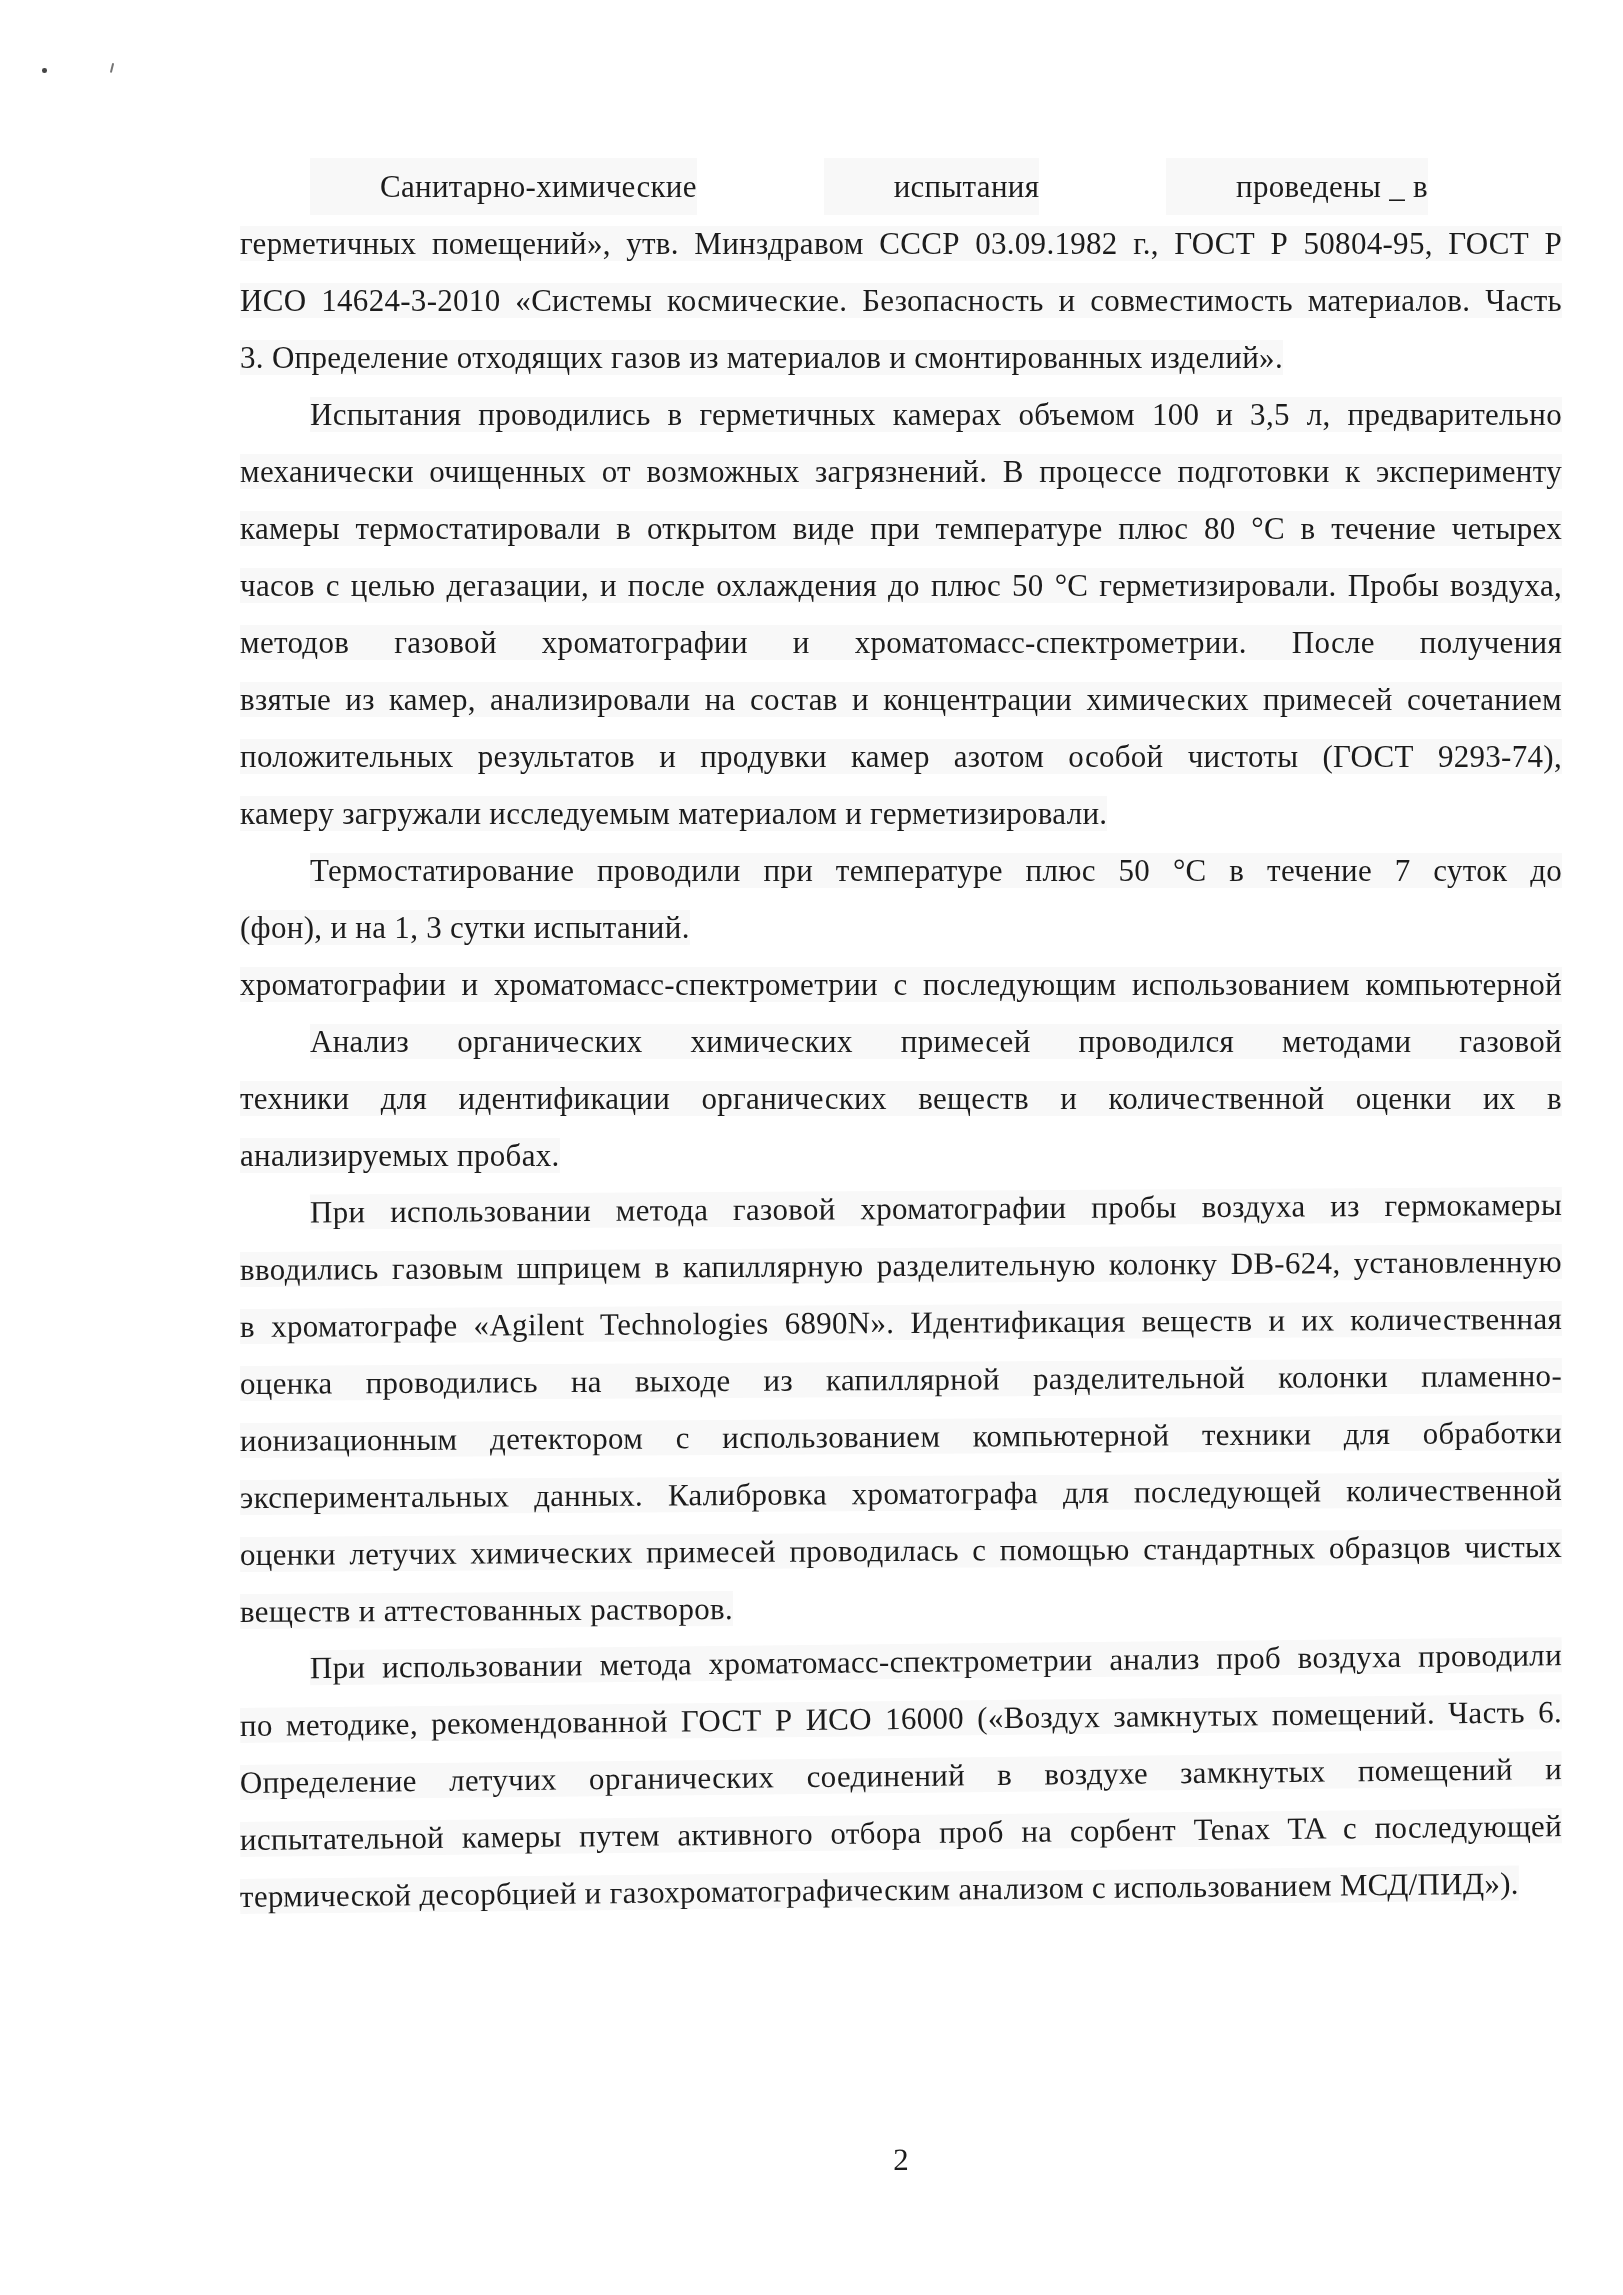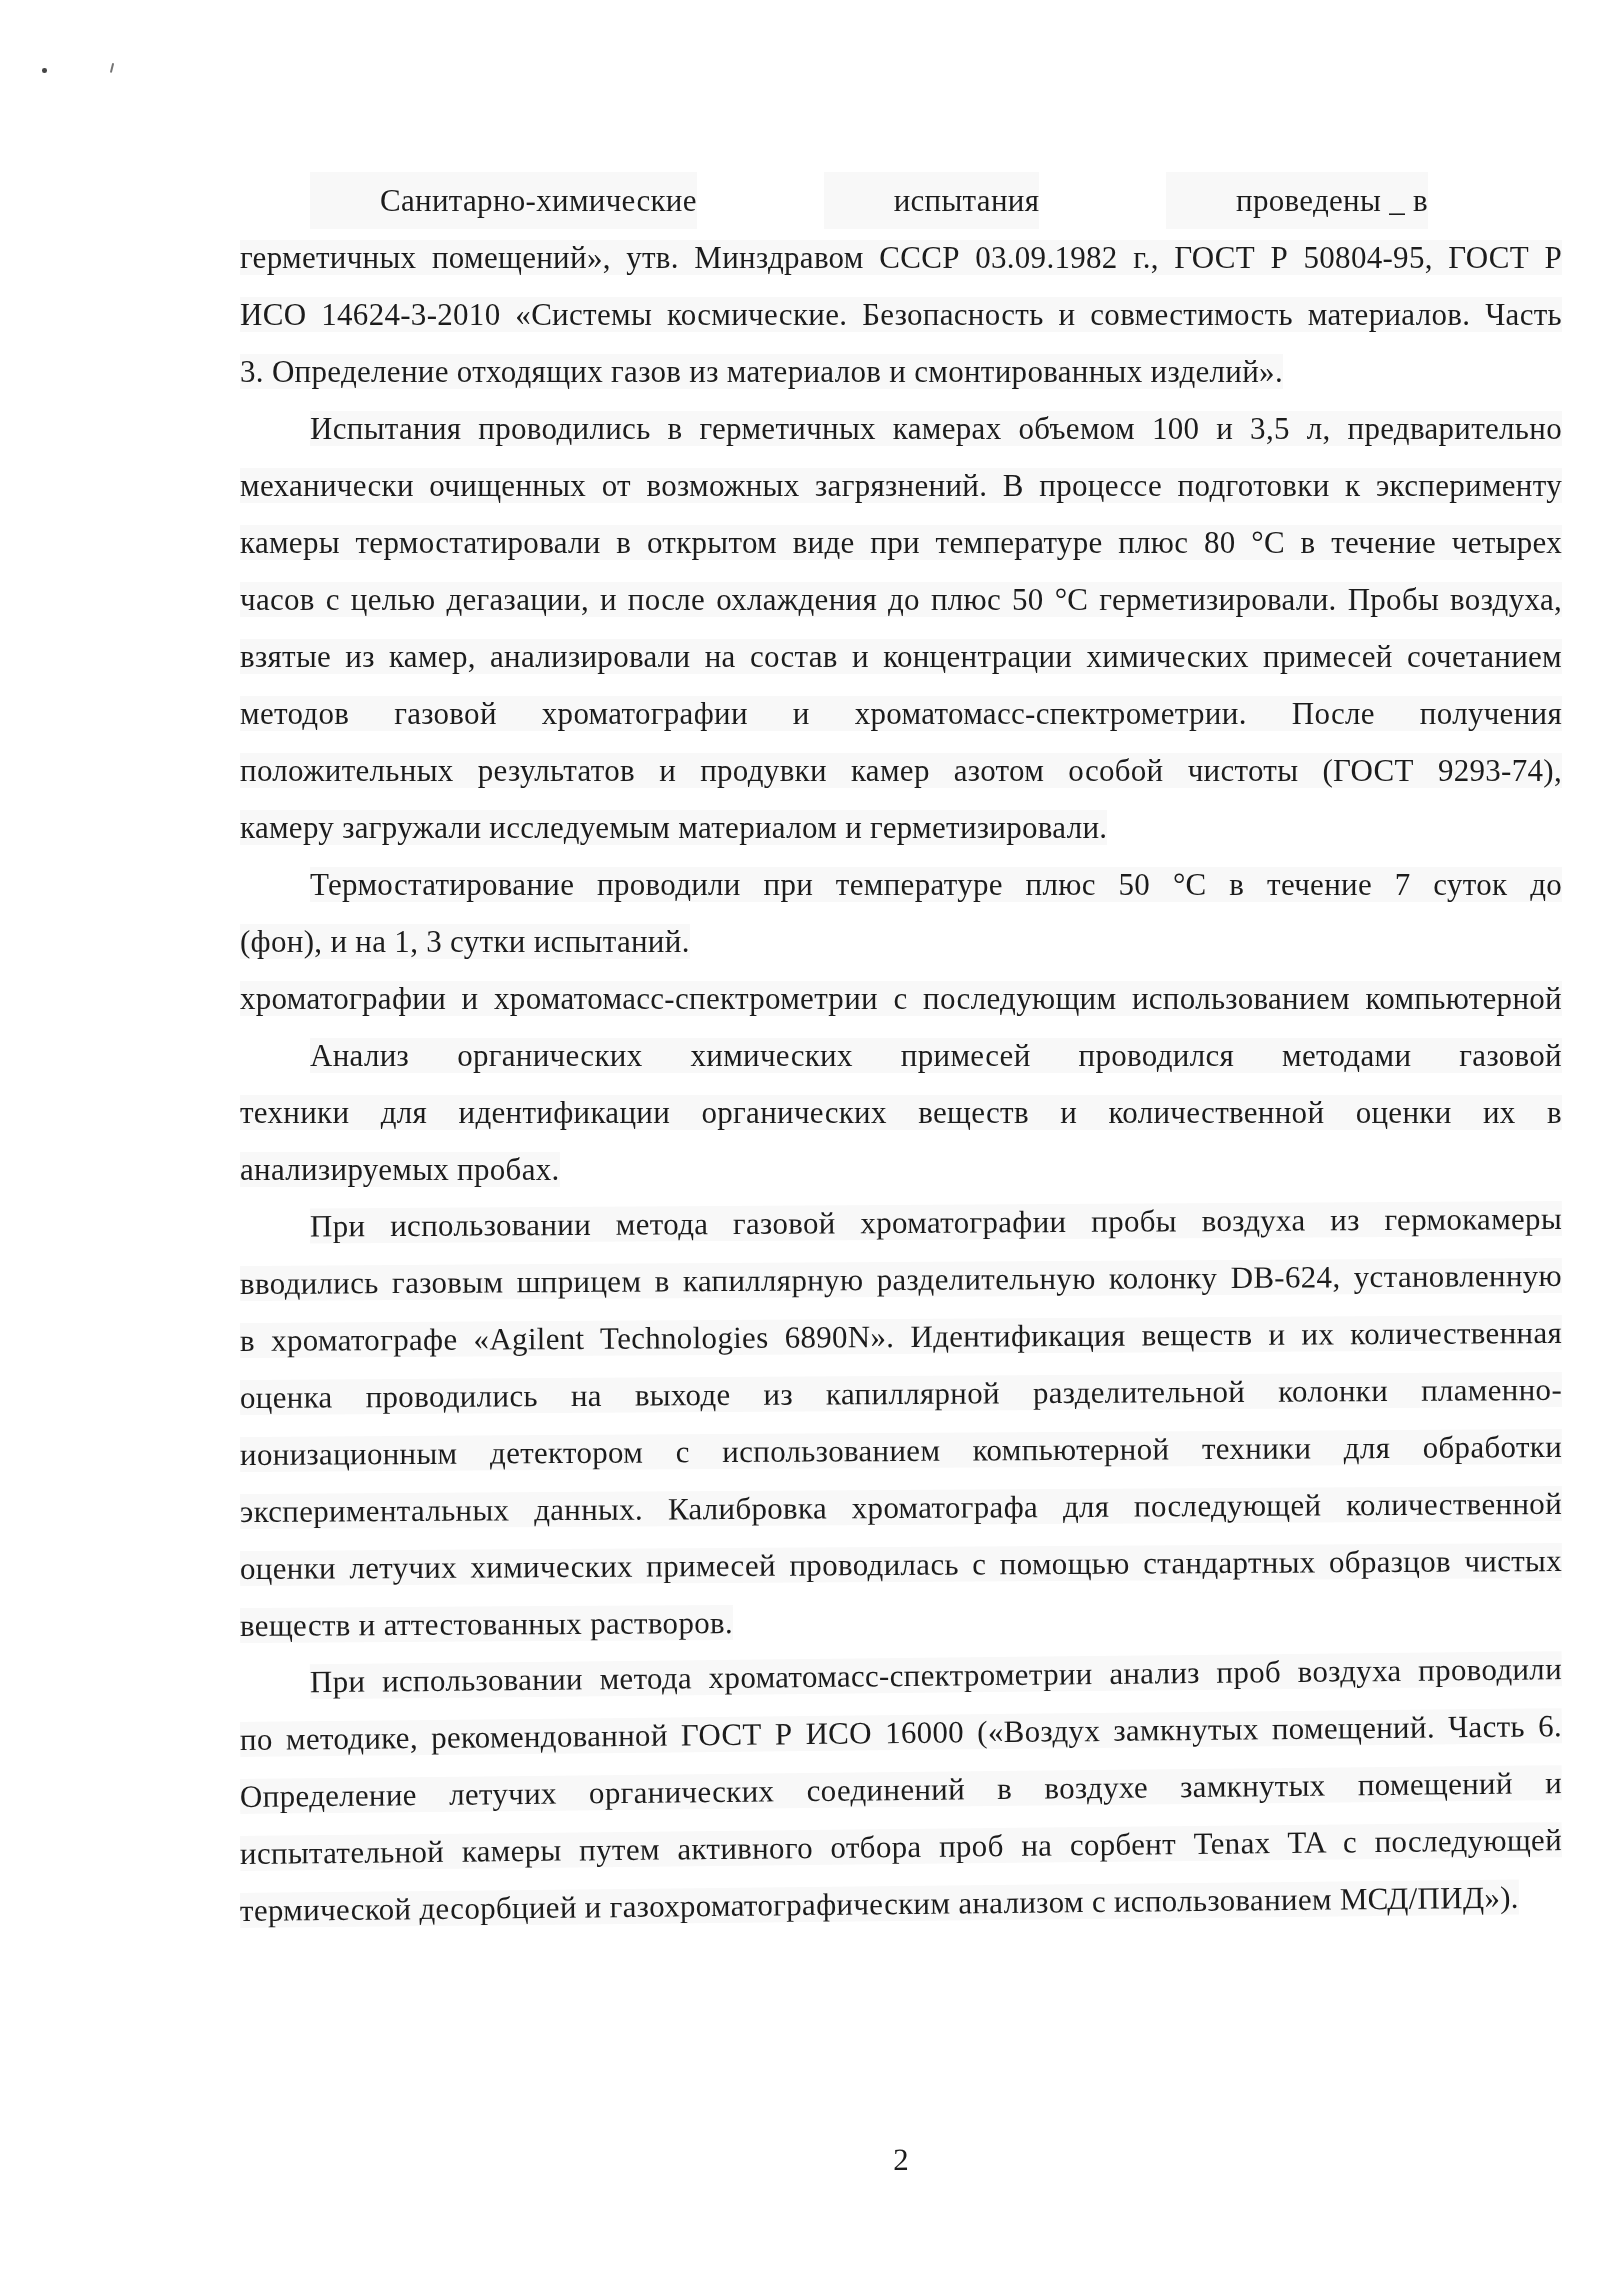--- a/index.html
+++ b/index.html
@@ -18,21 +18,21 @@
     position: absolute;
     inset: 0;
     font-family: "Liberation Serif", serif;
     color: var(--text, #1c1c1c);
     font-size: 31px;
     letter-spacing: 0.3px;
   }
   .textblock {
     position: absolute;
     left: 240px;
-    top: 172px;
+    top: 158px;
     width: 1322px;
   }
   .line {
     height: 57px;
     line-height: 57px;
     overflow: hidden;
   }
   .line.j {
     text-align: justify;
   }
@@ -105,22 +105,22 @@
 
   <div id="doc-body" class="textblock">
       <div class="line j ind p1" style="width: 1188px;"><span class="nb halo">Санитарно-химические</span> <span class="nb halo">испытания</span> <span class="nb halo">проведены _ в</span>  </div>
       <div class="line j p1"><span class="halo">герметичных помещений», утв. Минздравом СССР 03.09.1982 г., ГОСТ Р 50804-95, ГОСТ Р</span></div>
       <div class="line j p1"><span class="halo">ИСО 14624-3-2010 «Системы космические. Безопасность и совместимость материалов. Часть</span></div>
       <div class="line p1"><span class="halo">3. Определение отходящих газов из материалов и смонтированных изделий».</span></div>
       <div class="line j ind p2"><span class="halo">Испытания проводились в герметичных камерах объемом 100 и 3,5 л, предварительно</span></div>
       <div class="line j p2"><span class="halo">механически очищенных от возможных загрязнений. В процессе подготовки к эксперименту</span></div>
       <div class="line j p2"><span class="halo">камеры термостатировали в открытом виде при температуре плюс 80 °С в течение четырех</span></div>
       <div class="line j p2"><span class="halo">часов с целью дегазации, и после охлаждения до плюс 50 °С герметизировали. Пробы воздуха,</span></div>
+      <div class="line j p2"><span class="halo">методов газовой хроматографии и хроматомасс-спектрометрии. После получения</span></div>
       <div class="line j p2"><span class="halo">взятые из камер, анализировали на состав и концентрации химических примесей сочетанием</span></div>
-      <div class="line j p2"><span class="halo">методов газовой хроматографии и хроматомасс-спектрометрии. После получения</span></div>
       <div class="line j p2"><span class="halo">положительных результатов и продувки камер азотом особой чистоты (ГОСТ 9293-74),</span></div>
       <div class="line p2"><span class="halo">камеру загружали исследуемым материалом и герметизировали.</span></div>
       <div class="line j ind p3"><span class="halo">Термостатирование проводили при температуре плюс 50 °С в течение 7 суток до</span></div>
       <div class="line p3"><span class="halo">(фон), и на 1, 3 сутки испытаний.</span></div>
       <div class="line j p4"><span class="halo">хроматографии и хроматомасс-спектрометрии с последующим использованием компьютерной</span></div>
       <div class="line j ind p4"><span class="halo">Анализ органических химических примесей проводился методами газовой</span></div>
       <div class="line j p4"><span class="halo">техники для идентификации органических веществ и количественной оценки их в</span></div>
       <div class="line p4"><span class="halo">анализируемых пробах.</span></div>
       <div class="line j ind p5"><span class="halo">При использовании метода газовой хроматографии пробы воздуха из гермокамеры</span></div>
       <div class="line j p5"><span class="halo">вводились газовым шприцем в капиллярную разделительную колонку DB-624, установленную</span></div>

